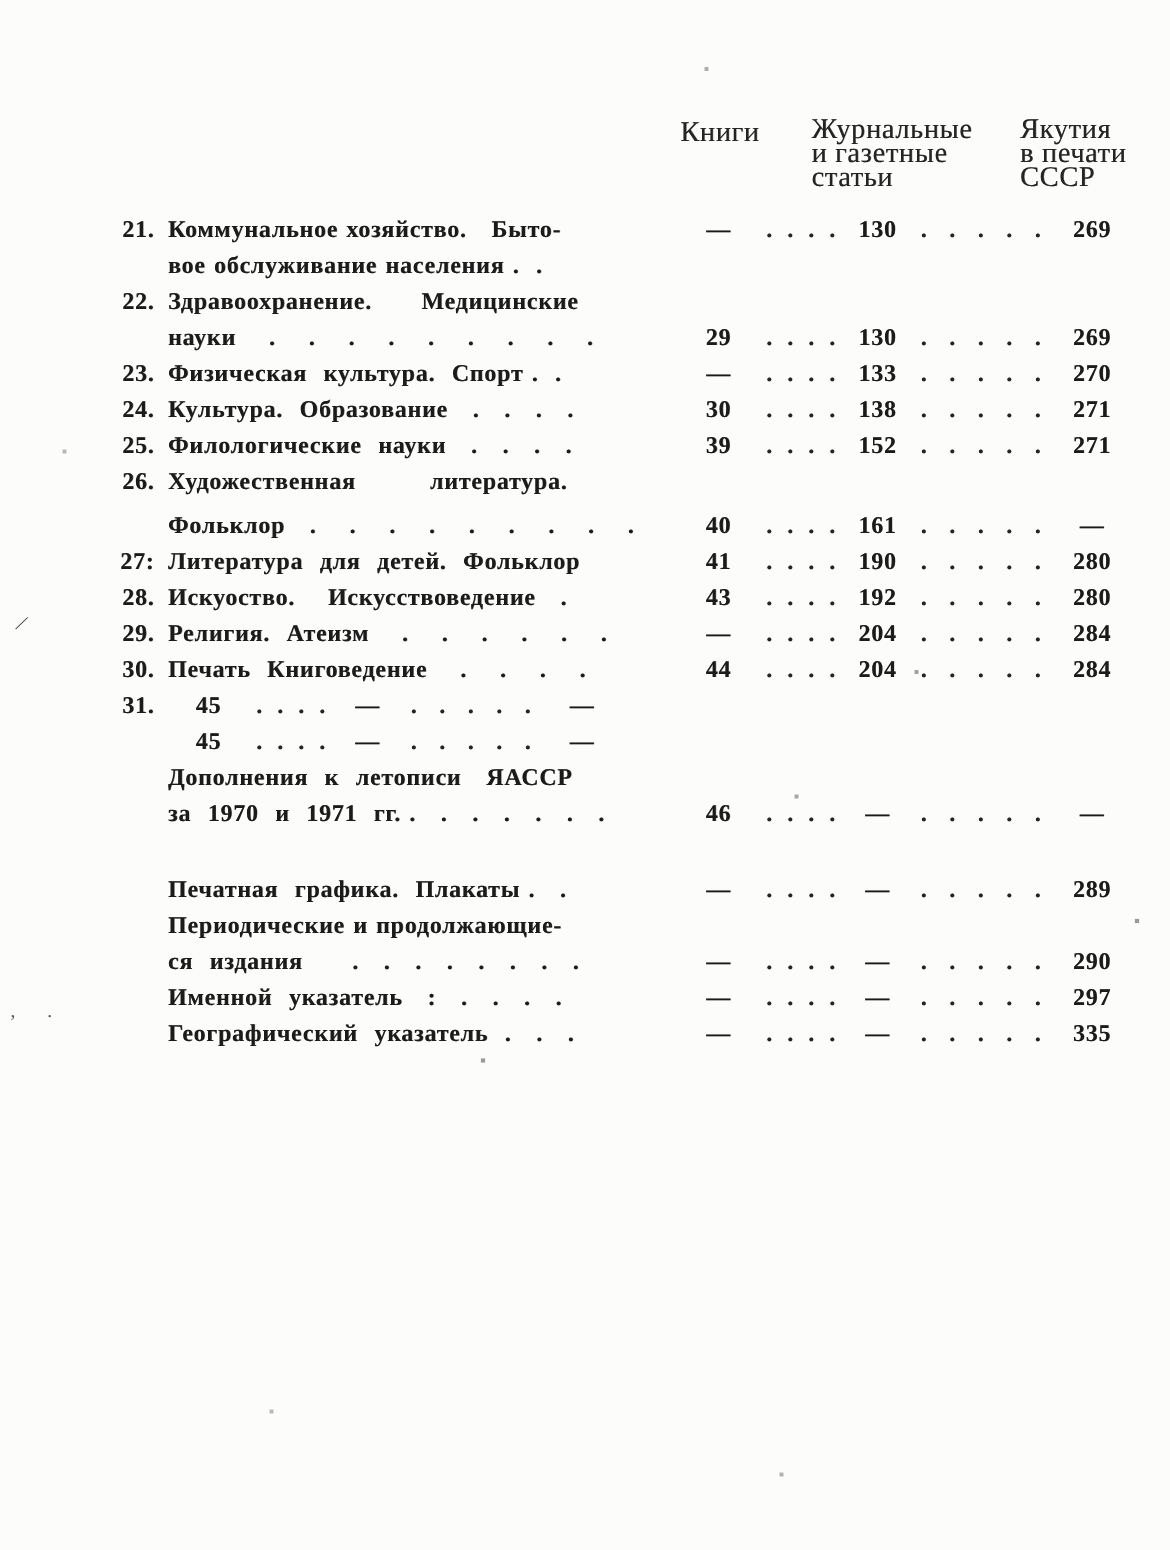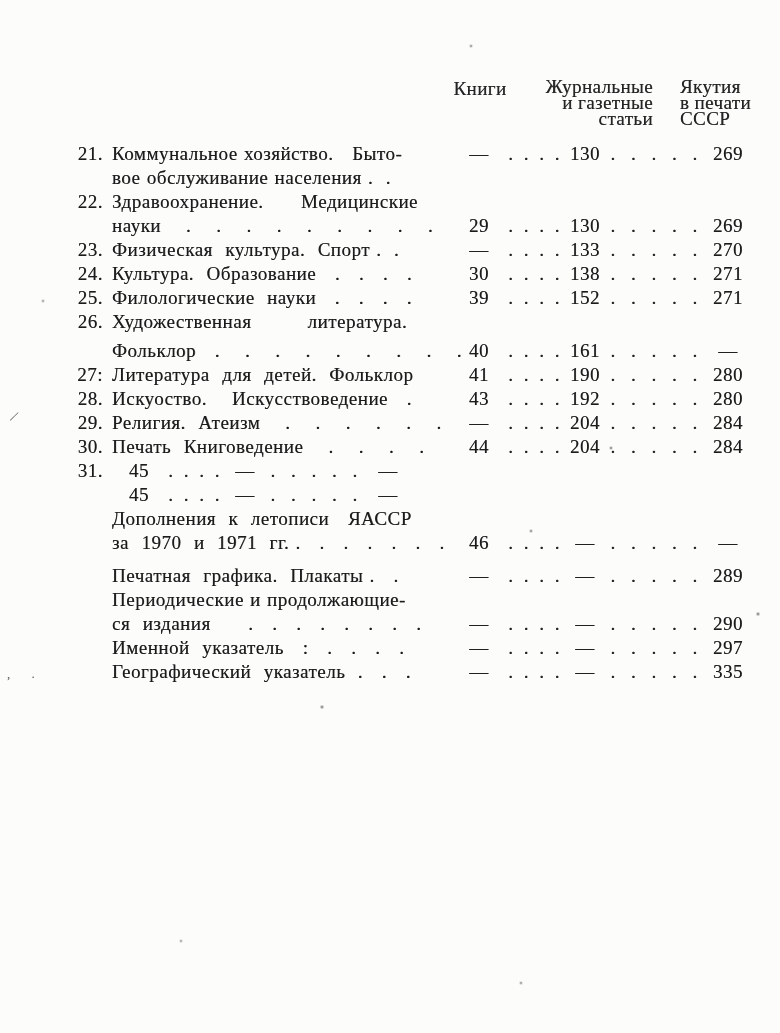--- a/index.html
+++ b/index.html
@@ -22,43 +22,44 @@
   
   .toc-header {
     position: relative;
     height: 64px;
     font-size: 19px;
     line-height: 16px;
     letter-spacing: 0.4px;
     color: #242424;
   }
   .h-books   { position: absolute; left: 385px; top: 3px;  width: 70px; text-align: center; white-space: pre; }
-  .h-journal { position: absolute; left: 481px; top: 1px;  width: 112px; text-align: right; white-space: pre; }
+  .h-journal { position: absolute; left: 481px; top: 1px;  width: 112px; text-align: left; white-space: pre; }
   .h-ussr    { position: absolute; left: 620px; top: 1px;  text-align: left; white-space: pre; }
   
   .toc-rows { margin-top: 0; }
   .toc-line {
     display: flex;
     height: 24px;
     line-height: 24px;
-    font-size: 19px;
+    font-size: 16px;
     letter-spacing: 0.5px;
     white-space: pre;
+    font-weight: bold;
   }
   .toc-line span { flex: none; }
   .num    { width: 52px; text-align: right; padding-right: 9px; box-sizing: border-box; }
   .title  { width: 340px; overflow: visible; word-spacing: 1px; }
   .cell   { text-align: center; }
   .books  { width: 54px; }
   .lead4  { width: 56px; word-spacing: 5px;  color: #232323; }
   .journal{ width: 46px; }
   .lead5  { width: 92px; word-spacing: 10px; color: #232323; }
   .ussr   { width: 56px; }
   .gap-small  { margin-top: 5px; }
-  .gap-medium { margin-top: 9px; }
+  .gap-medium { margin-top: 27px; }
   
   .artifact { position: absolute; color: #3d3d3d; text-shadow: none; }
   .artifact-slash  { left: 13px; top: 409px; font-size: 14px; transform: rotate(10deg); }
   .artifact-specks { left: 7px;  top: 666px; font-size: 13px; letter-spacing: 9px; color: #555; }
   .noise {
     position: absolute; left: 0; top: 0; width: 2px; height: 2px; background: transparent;
     box-shadow:
       321px 706px 0 0.4px #9a9a9a,
       470px 45px  0 0.3px #ababab,
       757px 613px 0 0.4px #999999,

